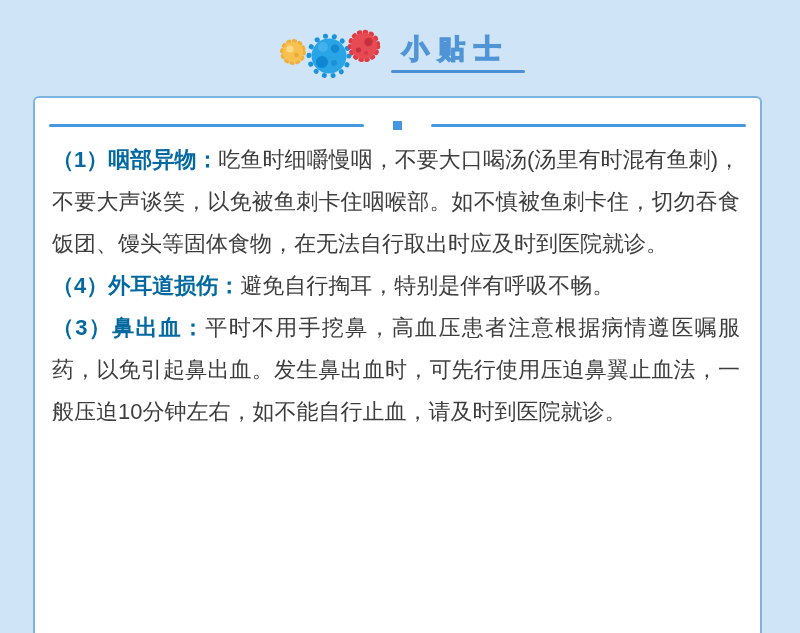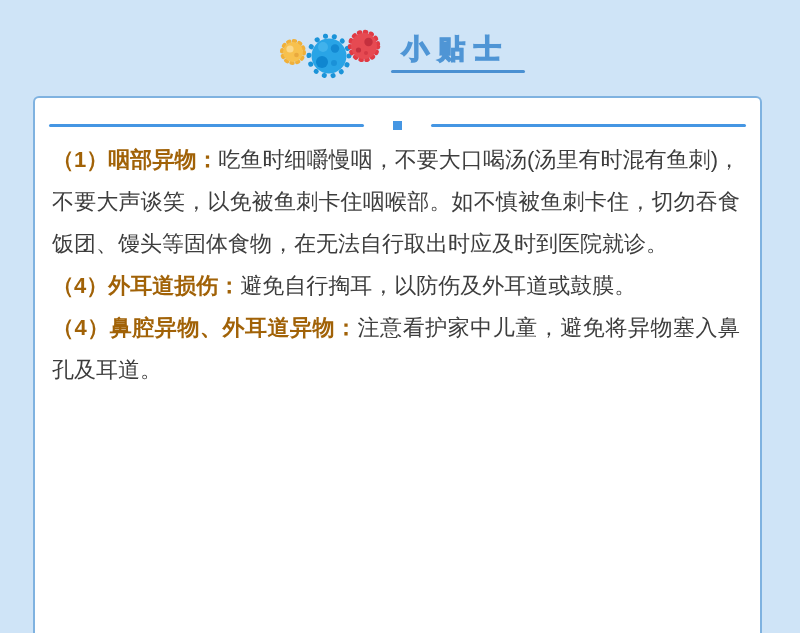--- a/index.html
+++ b/index.html
@@ -87,21 +87,21 @@
     margin: 9px 20px 0 17px;
     font-size: 22px;
     line-height: 42px;
     color: #3d3d3d;
     text-align: justify;
     word-break: break-all;
   }
   .content p { margin: 0; }
   .tip-label {
     font-weight: bold;
-    color: #a16207;
+    color: #0369a1;
   }
   .note { text-indent: 2.35em; }
 </style>
 </head>
 <body>
 
 <div class="header">
   <svg class="virus-cluster" viewBox="0 0 120 80" width="120" height="80" aria-hidden="true">
 
     <g>
@@ -137,19 +137,19 @@
     <div class="divider-line"></div>
     <div class="divider-gap"></div>
     <div class="divider-square"></div>
     <div class="divider-gap"></div>
     <div class="divider-line"></div>
   </div>
 
   <div class="content">
     <p class="tip"><span class="tip-label">（1）咽部异物：</span><span>吃鱼时细嚼慢咽，不要大口喝汤(汤里有时混有鱼刺)，不要大声谈笑，以免被鱼刺卡住咽喉部。如不慎被鱼刺卡住，切勿吞食饭团、馒头等固体食物，在无法自行取出时应及时到医院就诊。</span></p>
 
-    <p class="tip"><span class="tip-label">（4）外耳道损伤：</span><span>避免自行掏耳，以防伤及外耳道或鼓膜。</span></p>
+    <p class="tip"><span class="tip-label">（4）外耳道损伤：</span><span>避免自行掏耳，特别是伴有呼吸不畅。</span></p>
 
+    <p class="tip"><span class="tip-label">（3）鼻出血：</span><span>平时不用手挖鼻，高血压患者注意根据病情遵医嘱服药，以免引起鼻出血。发生鼻出血时，可先行使用压迫鼻翼止血法，一般压迫10分钟左右，如不能自行止血，请及时到医院就诊。</span></p>
 
-    <p class="tip"><span class="tip-label">（4）鼻腔异物、外耳道异物：</span><span>注意看护家中儿童，避免将异物塞入鼻孔及耳道。</span></p>
 
   </div>
 </div>
 
 </body></html>

